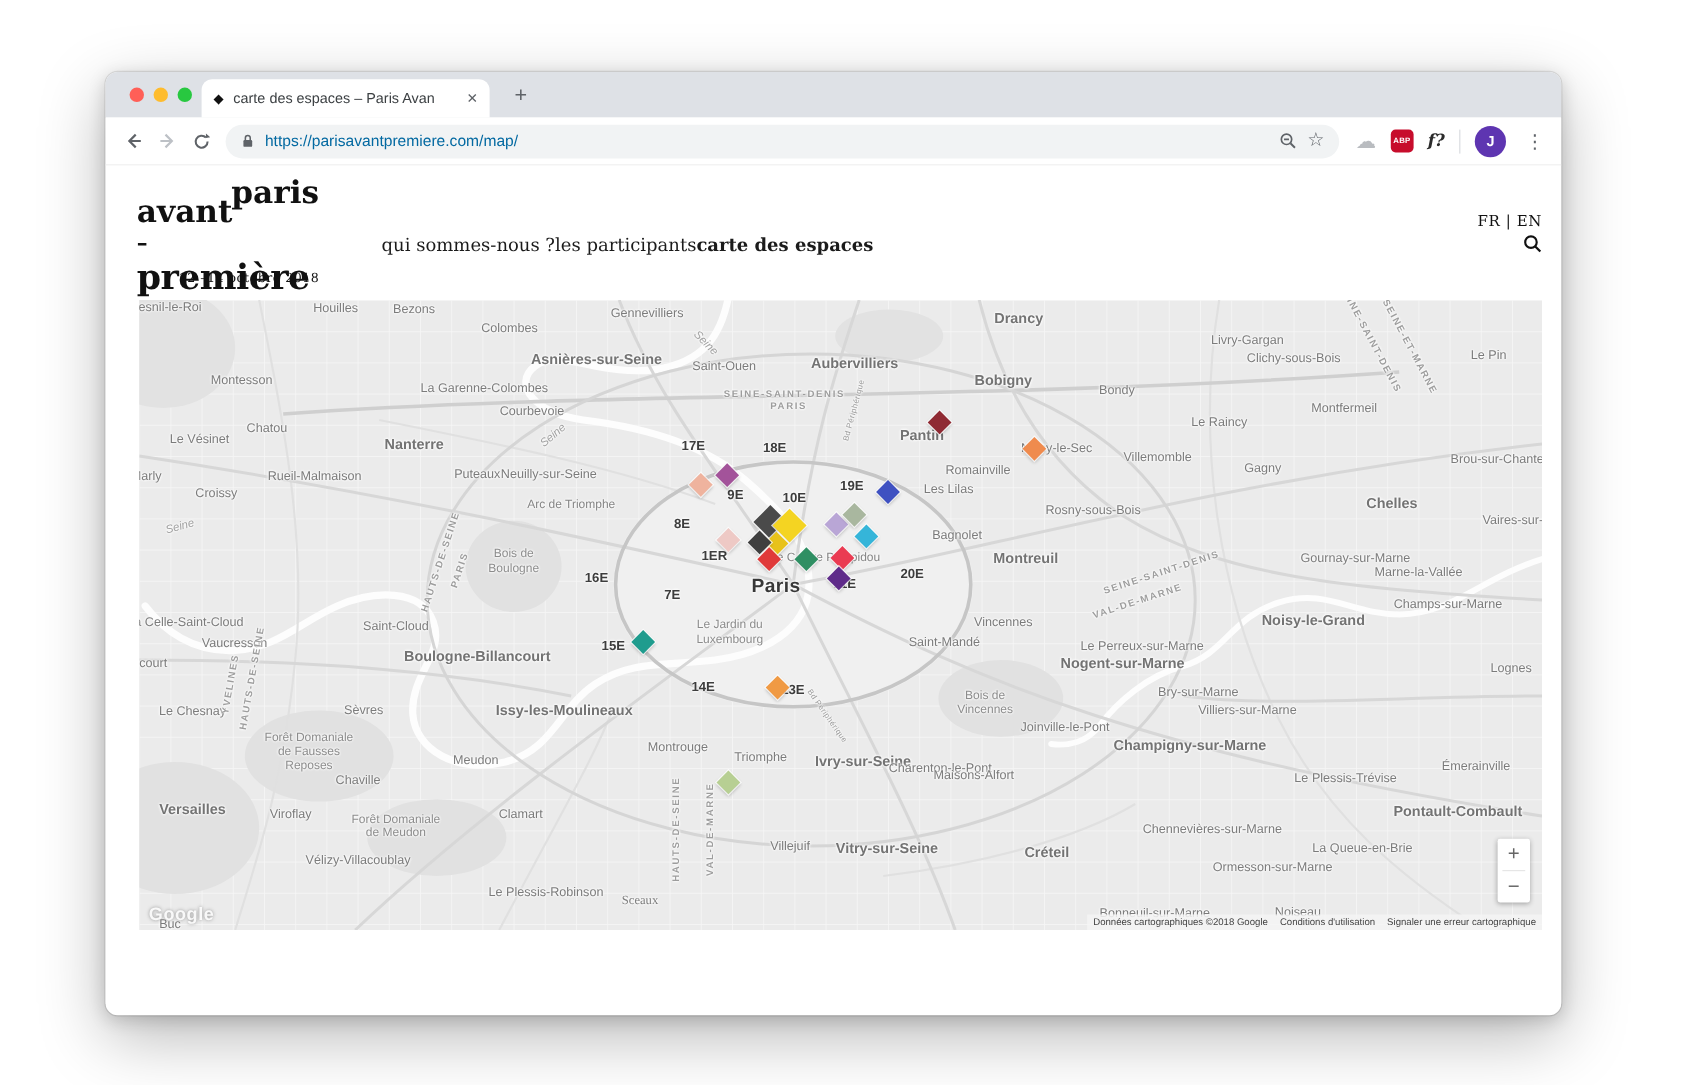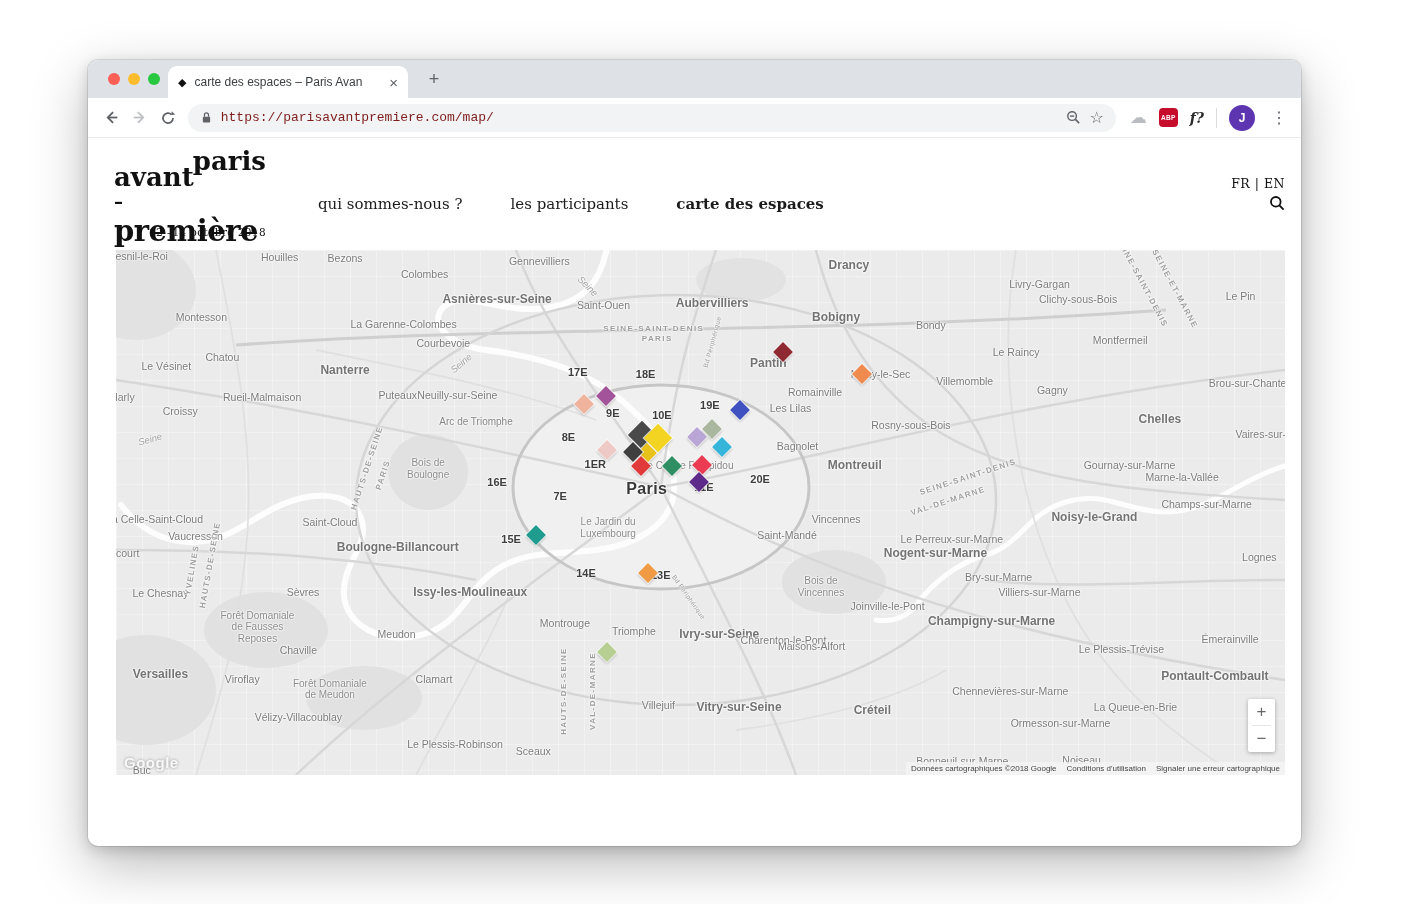--- a/index.html
+++ b/index.html
@@ -23,21 +23,21 @@
   .tabclose { font-size:15px; color:#5f6368; margin-left:6px; cursor:default; }
   .newtab { position:absolute; left:334px; top:8px; width:24px; height:24px; text-align:center;
             line-height:22px; font-size:18px; color:#5f6368; border-radius:50%; }
 
   
   .toolbar { position:relative; height:40px; background:#fff; display:flex; align-items:center;
              padding:0 10px; border-bottom:1px solid #ececec; }
   .navbtn { width:28px; height:28px; display:flex; align-items:center; justify-content:center; border-radius:50%; }
   .omnibox { height:28px; flex:0 0 928px; margin-left:6px; background:#f1f3f4; border-radius:14px;
              display:flex; align-items:center; padding:0 12px; gap:8px; }
-  .urltext { font-size:13px; color:#7f1d1d; white-space:nowrap; overflow:hidden; flex:1;font-family:Liberation Mono, monospace; }
+  .urltext { font-size:13px; color:#0369a1; white-space:nowrap; overflow:hidden; flex:1; }
   .obspacer { flex:1; }
   .staricon { font-size:16px; color:#5f6368; line-height:1; }
   .extras { display:flex; align-items:center; gap:12px; margin-left:14px; }
   .cloudicon { font-size:17px; color:#b9bcc0; line-height:1; }
   .abp { width:19px; height:19px; border-radius:4px; background:#c70d2c; color:#fff; font-size:6.5px;
          font-weight:bold; display:flex; align-items:center; justify-content:center; letter-spacing:.2px; }
   .fext { font-family:"DejaVu Serif", serif; font-style:italic; font-weight:bold; font-size:14px; color:#2b2b2b; }
   .sep { width:1px; height:20px; background:#dadce0; }
   .avatar { width:26px; height:26px; border-radius:50%; background:#5e35b1; color:#fff; font-size:12px;
             font-weight:bold; display:flex; align-items:center; justify-content:center; }
@@ -47,21 +47,21 @@
   .page { position:relative; height:707px; background:#fff; border-radius:0 0 10px 10px; overflow:hidden; }
 
   .logo { position:absolute; left:26px; top:14px; width:152px; height:92px;
           font-family:"DejaVu Serif", serif; color:#111; }
   .logo .paris    { position:absolute; right:0;  top:-4px;  font-size:26px; font-weight:bold; line-height:1; }
   .logo .avant    { position:absolute; left:0;   top:12px;  font-size:26px; font-weight:bold; line-height:1; }
   .logo .premline { position:absolute; left:0;   top:36px;  font-size:29px; font-weight:bold; line-height:1; letter-spacing:-.5px; }
   .logo .dash     { font-size:18px; vertical-align:4px; margin-right:1px; }
   .logo .dates    { position:absolute; right:0;  top:74px;  font-size:10.5px; letter-spacing:.4px; }
 
-  .mainnav { position:absolute; left:230px; top:57px; display:flex; gap:48px;
+  .mainnav { position:absolute; left:230px; top:57px; display:flex; 
              font-family:"DejaVu Serif", serif; font-size:15px; color:#1b1b1b; }
   .mainnav .active { font-weight:bold; }
 
   .langbox { position:absolute; right:16px; top:38px; font-family:"DejaVu Serif", serif;
              font-size:12.5px; color:#111; letter-spacing:.5px; }
   .searchbtn { position:absolute; right:16px; top:57px; }
 
   
   .map { position:absolute; left:28px; top:112px; width:1169px; height:525px; background:#ebebeb; overflow:hidden; }
   .map svg.bg { position:absolute; left:0; top:0; z-index:0; }
@@ -305,21 +305,21 @@
           <span class="maplabel" style="left: 27.2%; top: 81.8%;">Clamart</span>
           <span class="maplabel" style="left: 46.4%; top: 86.7%;">Villejuif</span>
           <span class="maplabel city" style="left: 53.3%; top: 87.1%;">Vitry-sur-Seine</span>
           <span class="maplabel city" style="left: 64.7%; top: 87.6%;">Créteil</span>
           <span class="maplabel city" style="left: 94%; top: 81.1%;">Pontault-Combault</span>
           <span class="maplabel" style="left: 76.5%; top: 84%;">Chennevières-sur-Marne</span>
           <span class="maplabel" style="left: 87.2%; top: 87.1%;">La Queue-en-Brie</span>
           <span class="maplabel" style="left: 80.8%; top: 90%; text-align: center;">Ormesson-sur-Marne</span>
           <span class="maplabel" style="left: 15.6%; top: 89%;">Vélizy-Villacoublay</span>
           <span class="maplabel" style="left: 29%; top: 94%;">Le Plessis-Robinson</span>
-          <span class="maplabel" style="left: 35.7%; top: 95.5%;">Sceaux</span>
+          <span class="maplabel" style="left: 35.7%; top: 95.5%; font-family: Liberation Serif, serif;">Sceaux</span>
           <span class="maplabel" style="left: 72.4%; top: 97.4%;">Bonneuil-sur-Marne</span>
           <span class="maplabel" style="left: 82.6%; top: 97.2%;">Noiseau</span>
           <span class="maplabel" style="left: 2.2%; top: 99%;">Buc</span>
           <span class="maplabel poi" style="left: 30.8%; top: 32.6%;">Arc de Triomphe</span>
           <span class="maplabel poi" style="left: 48.9%; top: 41%;">Le Centre Pompidou</span>
           <span class="maplabel park wrap" style="left: 42.1%; top: 52.8%;">Le Jardin du Luxembourg</span>
           <span class="maplabel park wrap" style="left: 26.7%; top: 41.6%;">Bois de Boulogne</span>
           <span class="maplabel park wrap" style="left: 60.3%; top: 64%;">Bois de Vincennes</span>
           <span class="maplabel park wrap" style="left: 12.1%; top: 71.8%;">Forêt Domaniale de Fausses Reposes</span>
           <span class="maplabel park wrap" style="left: 18.3%; top: 83.6%;">Forêt Domaniale de Meudon</span>

